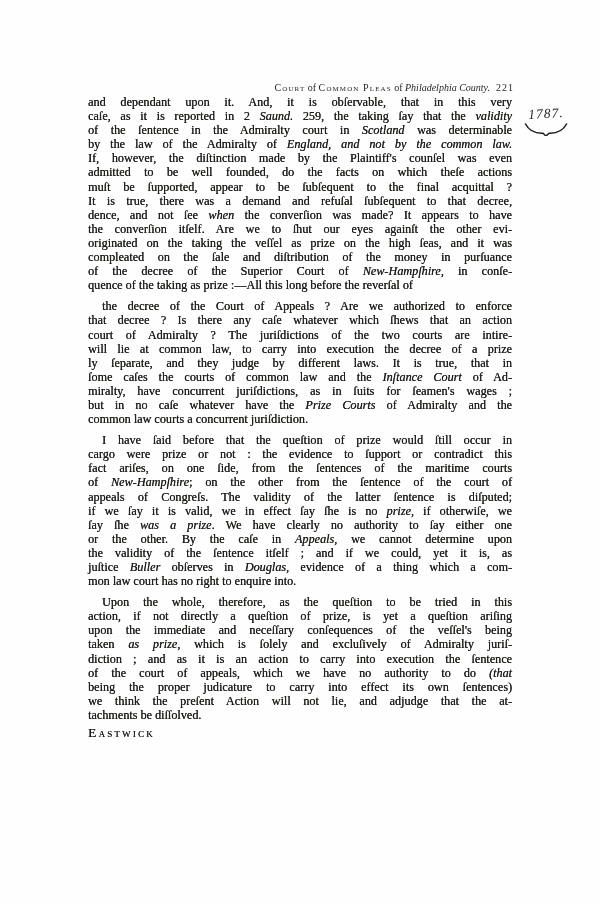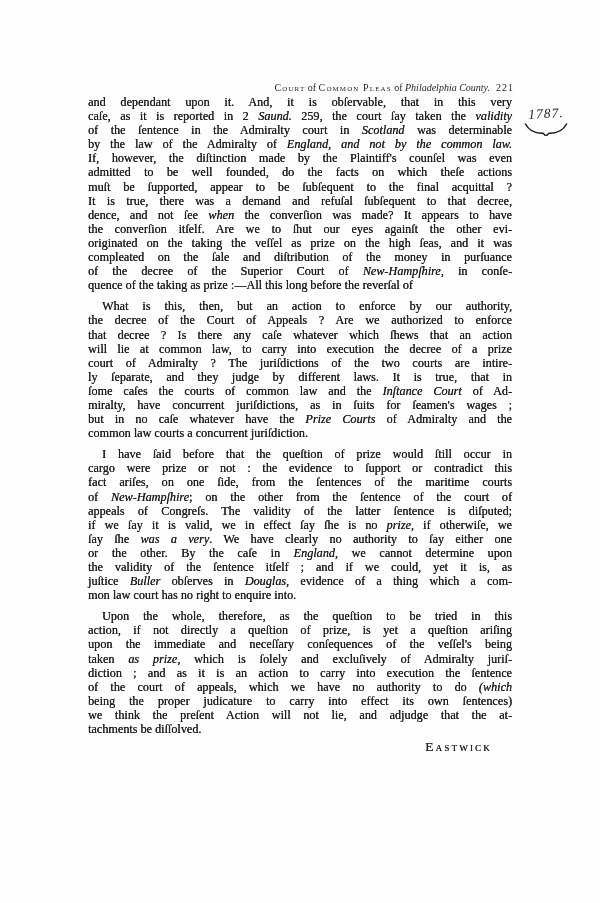--- a/index.html
+++ b/index.html
@@ -33,21 +33,20 @@
   .text-wrap { position: absolute; left: 88px; top: 95px; width: 424px; }
   .text-block { font-size: 12.2px; line-height: 14.1px; text-shadow: 0.2px 0 0 currentColor; }
   .paragraph { margin: 0; }
   .paragraph + .paragraph { margin-top: 7px; }
   .line { text-align: justify; text-align-last: justify; }
   .paragraph .line:last-child { text-align-last: left; }
   .paragraph.indent .line:first-child { text-indent: 14px; }
 
   .signature {
     margin-top: 3px; padding-right: 20px;
-    text-align: right;
     font-variant: small-caps; letter-spacing: 2.2px;
     font-size: 13.5px;
     text-shadow: 0.2px 0 0 currentColor;
   }
 </style>
 </head>
 <body>
 
 <div class="page">
 
@@ -60,66 +59,65 @@
     <div class="year">1787.</div>
     <svg class="brace" width="44" height="13" viewBox="0 0 44 13">
       <path d="M1.5,1 C6,9.5 13,10.5 19,10.2 L22,13 L25,10.2 C31,10.5 38,9.5 42.5,1" fill="none" stroke="#211f1c" stroke-width="1.6" stroke-linecap="round"></path>
     </svg>
   </div>
 
   <div class="text-wrap">
     <div class="text-block">
         <div class="paragraph">
           <div class="line"><span>and dependant upon it.  And, it is obſervable, that in this very</span></div>
-          <div class="line"><span>caſe, as it is reported in 2 </span><span class="it">Saund.</span><span> 259, the court ſay taken the </span><span class="it">validity</span></div>
+          <div class="line"><span>caſe, as it is reported in 2 </span><span class="it">Saund.</span><span> 259, the taking ſay that the </span><span class="it">validity</span></div>
           <div class="line"><span>of the ſentence in the Admiralty court in </span><span class="it">Scotland</span><span> was determinable</span></div>
           <div class="line"><span>by the law of the Admiralty of </span><span class="it">England, and not by the common law.</span></div>
           <div class="line"><span>If, however, the diſtinction made by the Plaintiff's counſel was even</span></div>
           <div class="line"><span>admitted to be well founded, do the facts on which theſe actions</span></div>
           <div class="line"><span>muſt be ſupported, appear to be ſubſequent to the final acquittal ?</span></div>
           <div class="line"><span>It is true, there was a demand and refuſal ſubſequent to that decree,</span></div>
           <div class="line"><span>dence, and not ſee </span><span class="it">when</span><span> the converſion was made?  It appears to have</span></div>
           <div class="line"><span>the converſion itſelf.  Are we to ſhut our eyes againſt the other evi-</span></div>
           <div class="line"><span>originated on the taking the veſſel as prize on the high ſeas, and it was</span></div>
           <div class="line"><span>compleated on the ſale and diſtribution of the money in purſuance</span></div>
           <div class="line"><span>of the decree of the Superior Court of </span><span class="it">New-Hampſhire,</span><span> in conſe-</span></div>
           <div class="line"><span>quence of the taking as prize :—All this long before the reverſal of</span></div>
         </div>
         <div class="paragraph indent">
-          <div class="line"><span>What is this, then, but an action to enforce by our authority,</span></div>
           <div class="line"><span>the decree of the Court of Appeals ?  Are we authorized to enforce</span></div>
           <div class="line"><span>that decree ?  Is there any caſe whatever which ſhews that an action</span></div>
+          <div class="line"><span>court of Admiralty ?  The juriſdictions of the two courts are intire-</span></div>
           <div class="line"><span>will lie at common law, to carry into execution the decree of a prize</span></div>
-          <div class="line"><span>court of Admiralty ?  The juriſdictions of the two courts are intire-</span></div>
           <div class="line"><span>ly ſeparate, and they judge by different laws.   It is true, that in</span></div>
           <div class="line"><span>ſome caſes the courts of common law and the </span><span class="it">Inſtance Court</span><span> of Ad-</span></div>
           <div class="line"><span>miralty, have concurrent juriſdictions, as in ſuits for ſeamen's wages ;</span></div>
           <div class="line"><span>but in no caſe whatever have the </span><span class="it">Prize Courts</span><span> of Admiralty and the</span></div>
           <div class="line"><span>common law courts a concurrent juriſdiction.</span></div>
         </div>
         <div class="paragraph indent">
           <div class="line"><span>I have ſaid before that the queſtion of prize would ſtill occur in</span></div>
           <div class="line"><span>cargo were prize or not :  the evidence to ſupport or contradict this</span></div>
           <div class="line"><span>fact ariſes, on one ſide, from the ſentences of the maritime courts</span></div>
           <div class="line"><span>of </span><span class="it">New-Hampſhire</span><span>;  on the other from the ſentence of the court of</span></div>
           <div class="line"><span>appeals of Congreſs.   The validity of the latter ſentence is diſputed;</span></div>
           <div class="line"><span>if we ſay it is valid, we in effect ſay ſhe is no </span><span class="it">prize</span><span>, if otherwiſe, we</span></div>
-          <div class="line"><span>ſay ſhe </span><span class="it">was a very</span><span>.   We have clearly no authority to ſay either one</span></div>
-          <div class="line"><span>or the other.   By the caſe in </span><span class="it">England</span><span>, we cannot determine upon</span></div>
+          <div class="line"><span>ſay ſhe </span><span class="it">was a prize</span><span>.   We have clearly no authority to ſay either one</span></div>
+          <div class="line"><span>or the other.   By the caſe in </span><span class="it">Appeals</span><span>, we cannot determine upon</span></div>
           <div class="line"><span>the validity of the ſentence itſelf ;  and if we could, yet it is, as</span></div>
           <div class="line"><span>juſtice </span><span class="it">Buller</span><span> obſerves in </span><span class="it">Douglas</span><span>, evidence of a thing which a com-</span></div>
           <div class="line"><span>mon law court has no right to enquire into.</span></div>
         </div>
         <div class="paragraph indent">
           <div class="line"><span>Upon the whole, therefore, as the queſtion to be tried in this</span></div>
           <div class="line"><span>action, if not directly a queſtion of prize, is yet a queſtion ariſing</span></div>
           <div class="line"><span>upon the immediate and neceſſary conſequences of the veſſel's being</span></div>
           <div class="line"><span>taken </span><span class="it">as prize</span><span>, which is ſolely and excluſively of Admiralty juriſ-</span></div>
           <div class="line"><span>diction ; and as it is an action to carry into execution the ſentence</span></div>
-          <div class="line"><span>of the court of appeals, which we have no authority to do </span><span class="it">(which</span></div>
+          <div class="line"><span>of the court of appeals, which we have no authority to do </span><span class="it">(that</span></div>
           <div class="line"><span>being the proper judicature to carry into effect its own ſentences)</span></div>
           <div class="line"><span>we think the preſent Action will not lie, and adjudge that the at-</span></div>
           <div class="line"><span>tachments be diſſolved.</span></div>
         </div>
       </div>
     <div class="signature">Eastwick</div>
   </div>
 
 </div>
 

